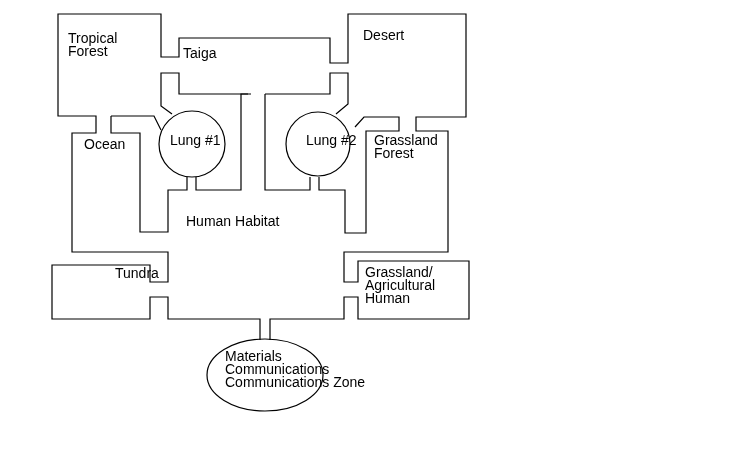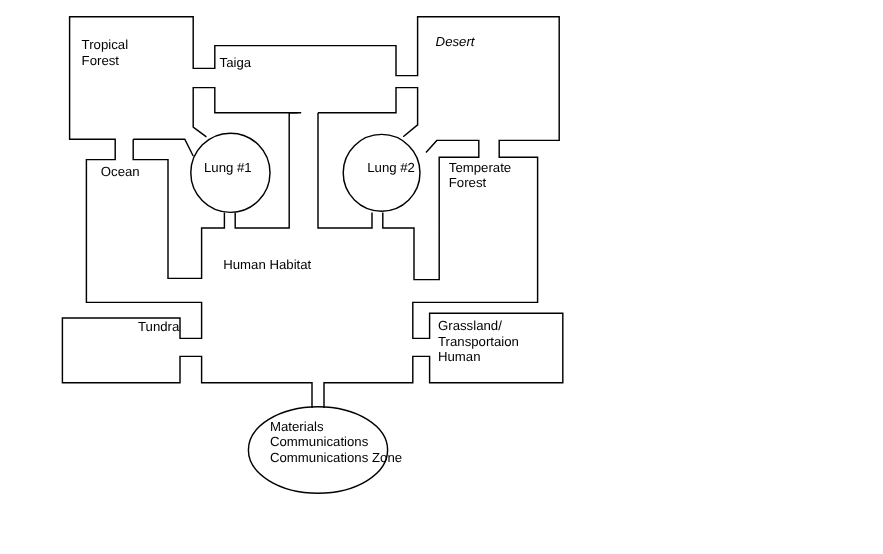--- a/index.html
+++ b/index.html
@@ -2,21 +2,21 @@
 <html><head>
   <meta charset="utf-8">
   <style>
     html, body { margin: 0; padding: 0; background: #ffffff; }
     body { width: 736px; height: 462px; position: relative; overflow: hidden; }
     svg { position: absolute; left: 0; top: 0; }
     .wall { fill: none; stroke: #000000; stroke-width: 1.2; }
     .label {
       position: absolute;
       font-family: "Liberation Sans", sans-serif;
-      font-size: 11px;
+      font-size: 14px;
       color: #000000;
       line-height: 13px;
       white-space: nowrap;
     }
   </style>
 </head>
 <body>
 
 <svg width="736" height="462" viewBox="0 0 736 462">
 
@@ -42,40 +42,40 @@
   <ellipse class="wall" cx="265" cy="375" rx="58" ry="36"></ellipse>
 </svg>
 
 <div class="label" style="left:68px; top:32px;">
   <div>Tropical</div>
   <div>Forest</div>
 </div>
 
 <div class="label" style="left:183px; top:47px;">Taiga</div>
 
-<div class="label" style="left:363px; top:29px;font-style:italic;">Desert</div>
+<div class="label" style="left:363px; top:29px;">Desert</div>
 
 <div class="label" style="left:84px; top:138px;">Ocean</div>
 
 <div class="label" style="left:170px; top:134px;">Lung #1</div>
 
 <div class="label" style="left:306px; top:134px;">Lung #2</div>
 
 <div class="label" style="left:374px; top:134px;">
-  <div>Temperate</div>
+  <div>Grassland</div>
   <div>Forest</div>
 </div>
 
 <div class="label" style="left:186px; top:203px;margin-top:12px;">Human Habitat</div>
 
 <div class="label" style="left:67px; top:267px;margin-left:48px;">Tundra</div>
 
 <div class="label" style="left:365px; top:266px;">
   <div>Grassland/</div>
-  <div>Transportaion</div>
+  <div>Agricultural</div>
   <div>Human</div>
 </div>
 
 <div class="label" style="left:225px; top:350px;">
   <div>Materials</div>
   <div>Communications</div>
   <div>Communications Zone</div>
 </div>
 
 </body></html>

